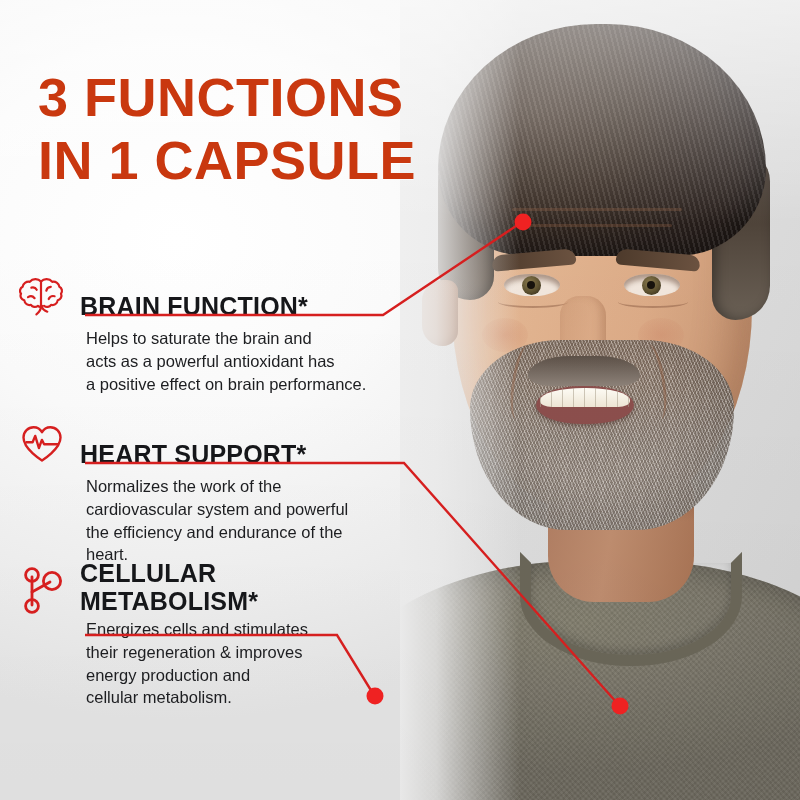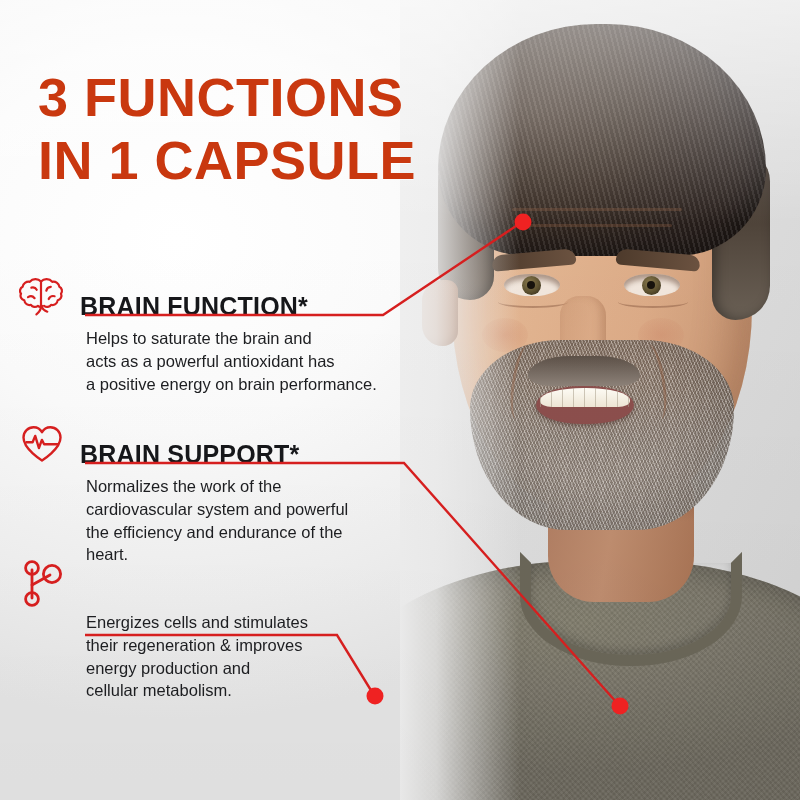--- a/index.html
+++ b/index.html
@@ -420,49 +420,51 @@
           <path d="M12.4 12.6c2.2-.6 4.3.3 5.3 2.2"></path>
           <path d="M9 22.1c2.3-1.3 5-.9 6.6 1.1"></path>
           <path d="M31.8 11.9c-2.4.2-4 1.6-4.5 3.8"></path>
           <path d="M35.6 21.2c-2.6-.6-4.9.5-5.9 2.8"></path>
         </svg>
       </span>
       <span class="f-title">BRAIN FUNCTION*</span>
     </div>
     <div class="f-body">Helps to saturate the brain and
 acts as a powerful antioxidant has
-a positive energy on brain performance.</div>
+a positive effect on brain performance.</div>
   </div>
 
   <div class="feature" id="feature-heart">
     <div class="row">
       <span class="f-icon">
         <svg width="46" height="42" viewBox="0 0 46 42" fill="none" stroke="#d61f1f" stroke-width="2.4" stroke-linecap="round" stroke-linejoin="round">
           <path d="M23 37.5S4.5 26.3 4.5 14.6C4.5 8.6 9.2 4.3 14.6 4.3c3.6 0 6.8 2 8.4 5 1.6-3 4.8-5 8.4-5 5.4 0 10.1 4.3 10.1 10.3C41.5 26.3 23 37.5 23 37.5z"></path>
           <path d="M7.5 19.2h6.1l2.6-6.3 3.7 12.1 3-8.1 2.2 4.3h13.4"></path>
         </svg>
       </span>
-      <span class="f-title">BRAIN SUPPORT*</span>
+      <span class="f-title">HEART SUPPORT*</span>
     </div>
     <div class="f-body">Normalizes the work of the
 cardiovascular system and powerful
 the efficiency and endurance of the heart.</div>
   </div>
 
   <div class="feature" id="feature-cell">
     <div class="row">
       <span class="f-icon">
         <svg width="46" height="52" viewBox="0 0 46 52" fill="none" stroke="#d61f1f" stroke-width="2.8" stroke-linecap="round" stroke-linejoin="round">
           <line x1="13" y1="12" x2="13" y2="40"></line>
           <line x1="13" y1="27" x2="31" y2="17"></line>
           <circle cx="13" cy="10" r="6.4"></circle>
           <circle cx="13" cy="41" r="6.4"></circle>
           <circle cx="33" cy="16" r="8.6"></circle>
         </svg>
       </span>
+      <span class="f-title">CELLULAR
+METABOLISM*</span>
     </div>
     <div class="f-body">Energizes cells and stimulates
 their regeneration &amp; improves
 energy production and
 cellular metabolism.</div>
   </div>
 
   <svg class="connectors" width="800" height="800" viewBox="0 0 800 800">
 
     <polyline points="85,315 383,315 519,224" fill="none" stroke="#d61f1f" stroke-width="2.4"></polyline>

